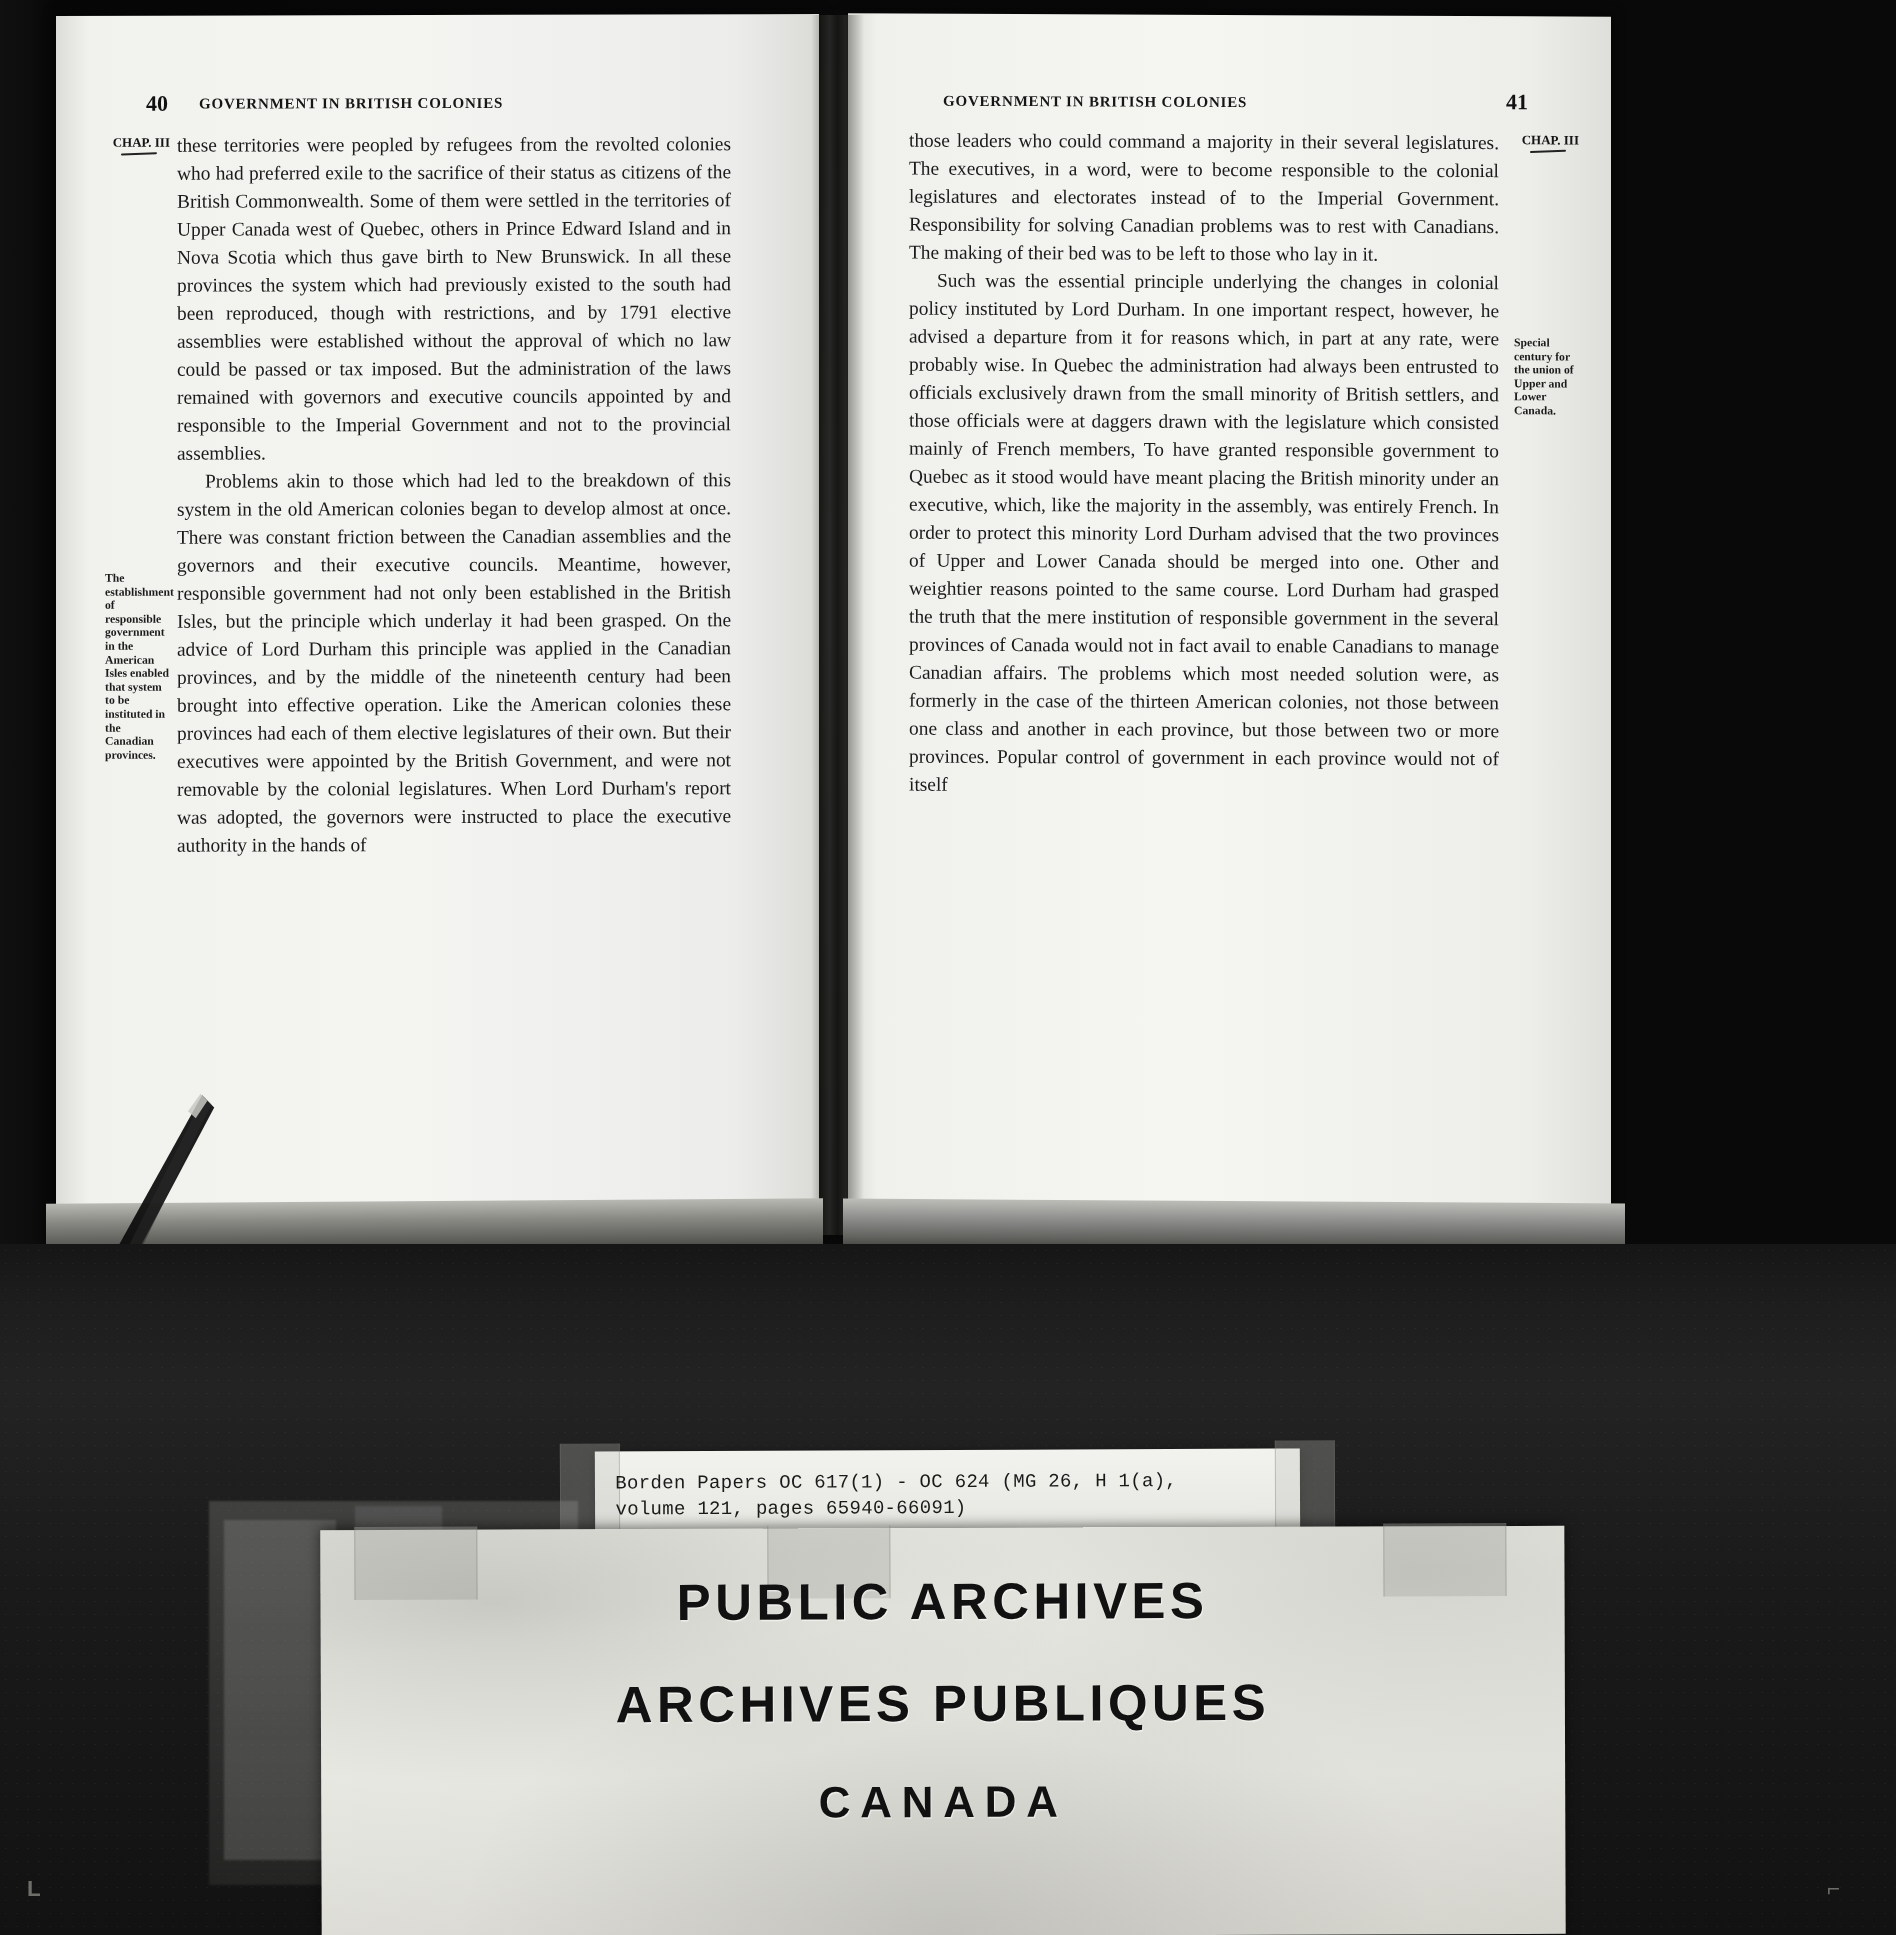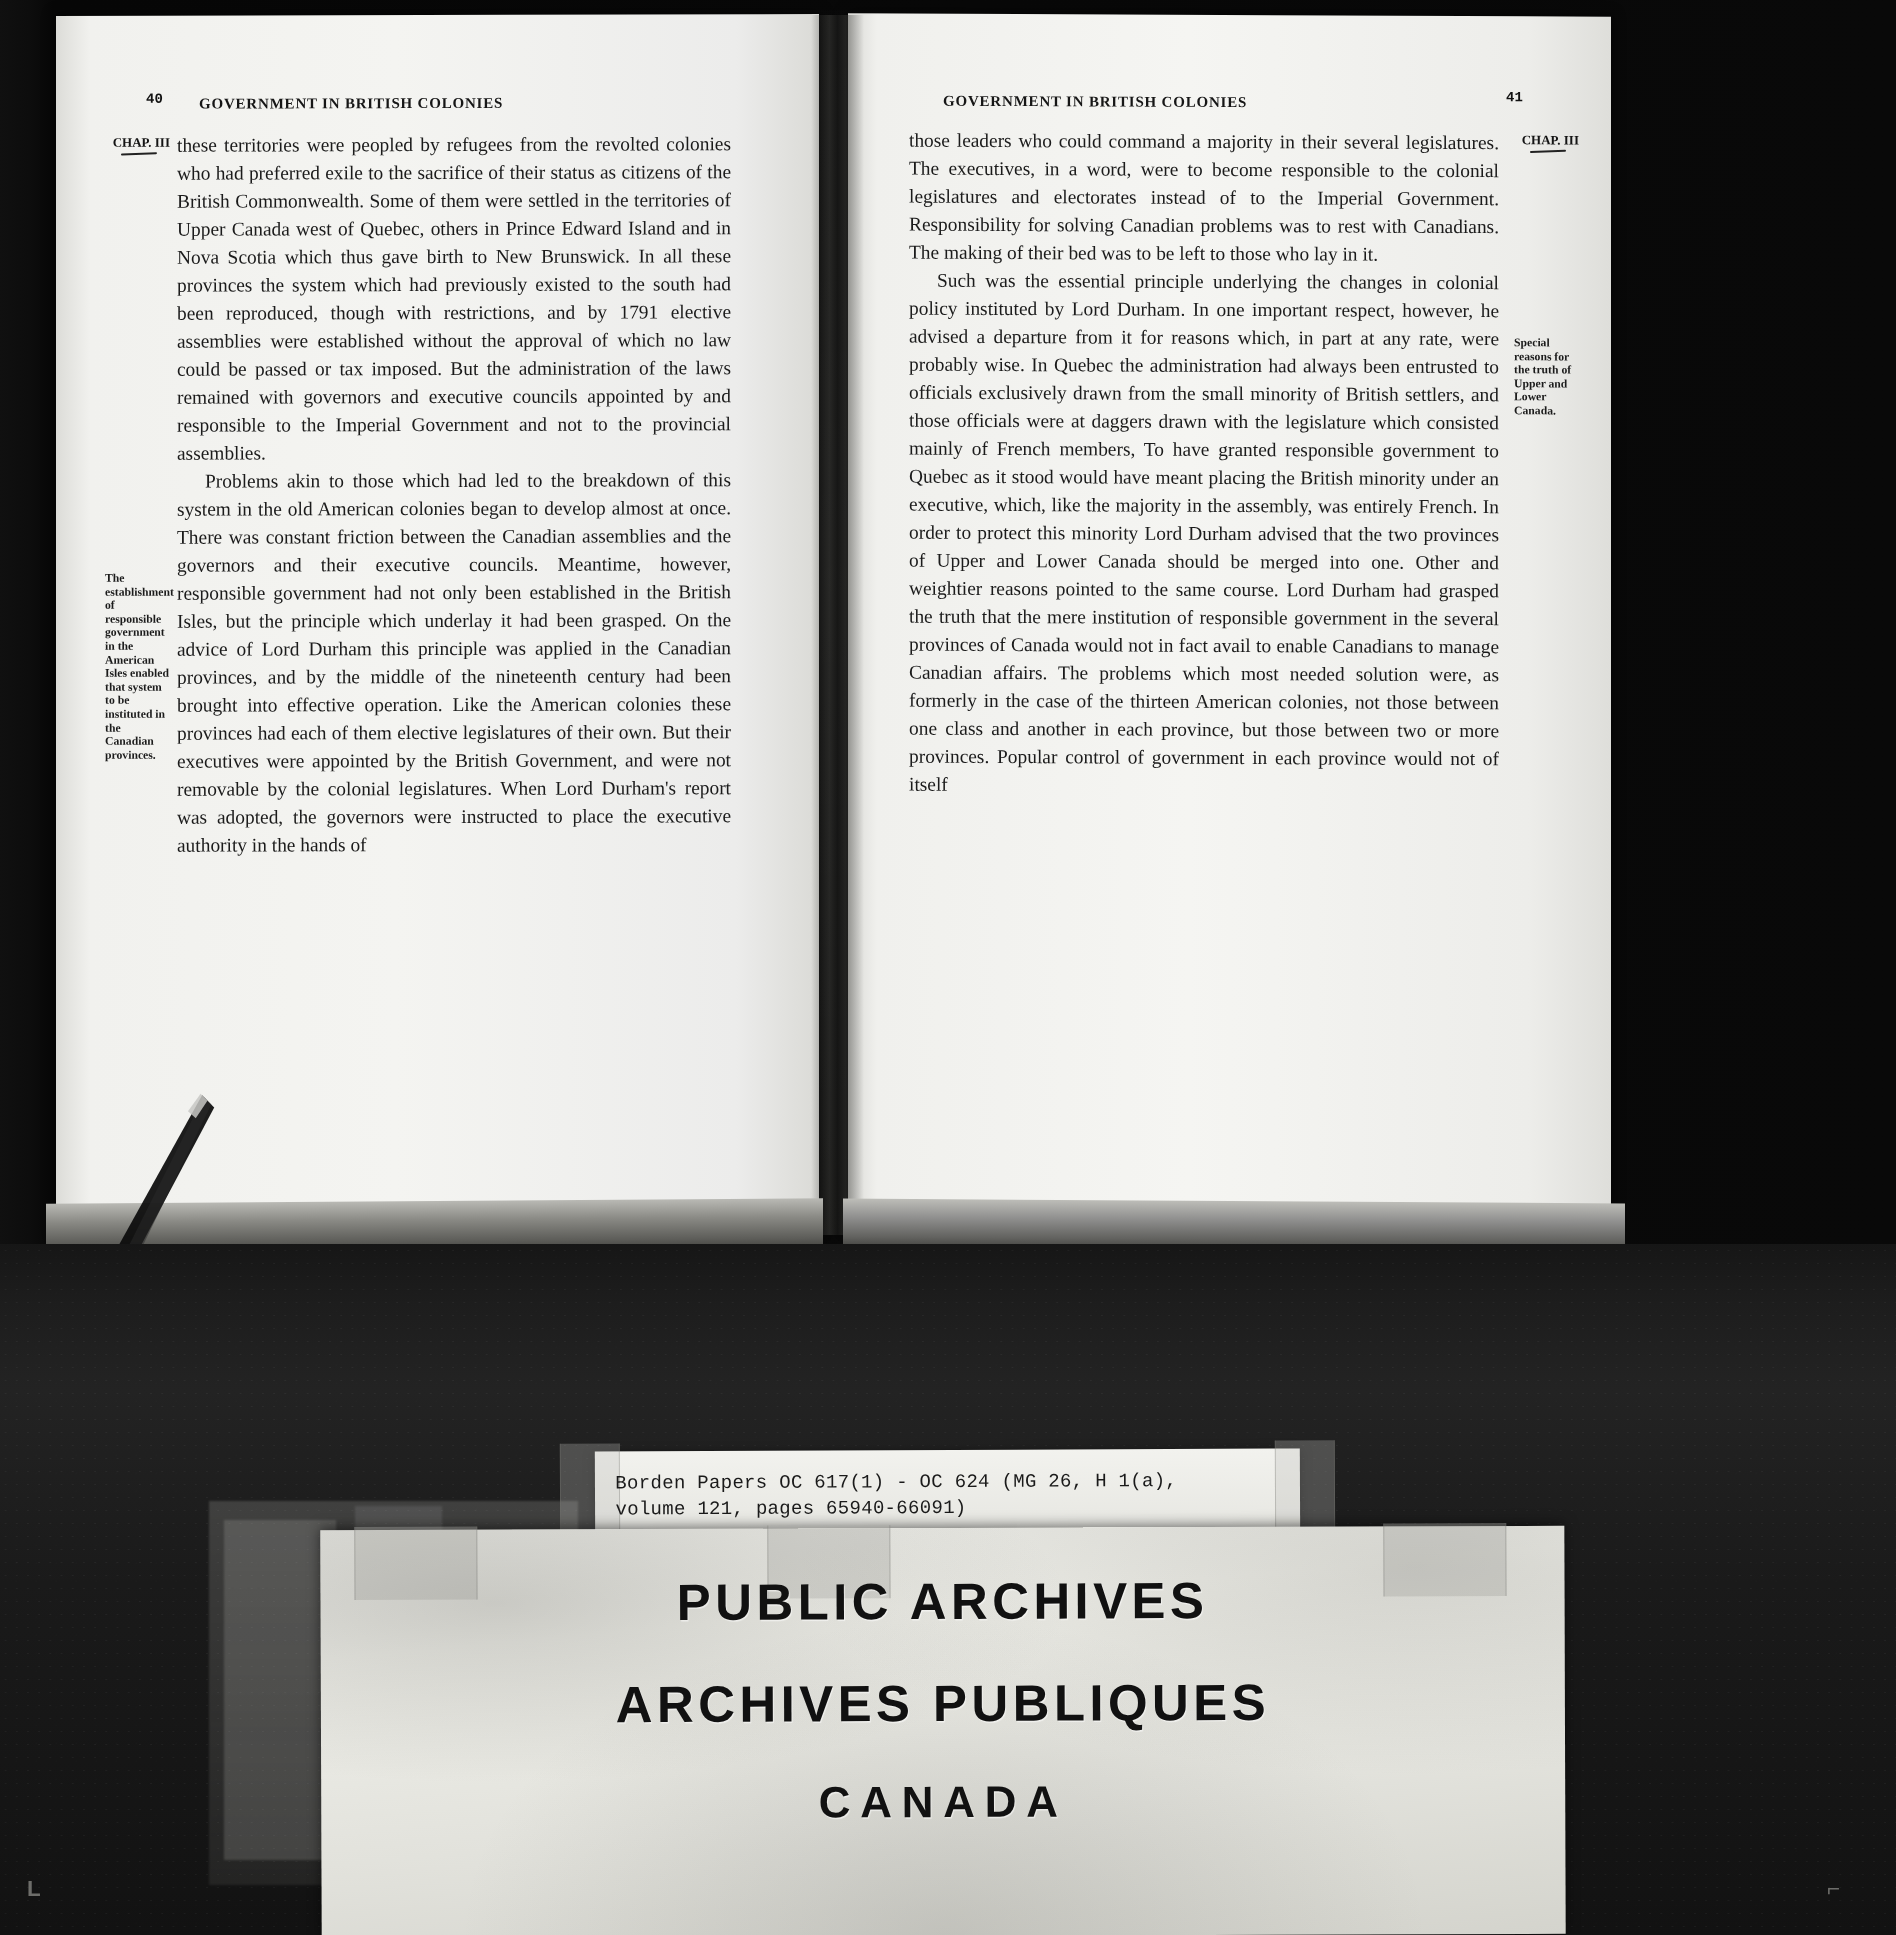--- a/index.html
+++ b/index.html
@@ -92,23 +92,23 @@
   .running-head {
     position: absolute;
     font-family: "Liberation Serif", serif;
     font-weight: bold;
     font-size: 15px;
     letter-spacing: 0.8px;
     color: #161616;
   }
   .folio {
     position: absolute;
-    font-family: Liberation Mono, monospace;
-    font-weight: bold;
-    font-size: 14px;
+    font-family: Liberation Serif, serif;
+    font-weight: bold;
+    font-size: 22px;
     color: #111;
   }
   .body-col {
     position: absolute;
     font-family: "Liberation Serif", serif;
     font-size: 19.4px;
     line-height: 28px;
     color: #1b1b1b;
     text-align: justify;
     text-justify: inter-word;
@@ -298,21 +298,21 @@
 
     <div class="page right">
       <div class="running-head" style="left:95px; top:79px;">GOVERNMENT IN BRITISH COLONIES</div>
       <div class="folio" style="left:658px; top:73px;">41</div>
 
       <div class="chapmark" style="left:668px; top:116px; width:63px;">
         <span>CHAP. III</span>
         <span class="rule"></span>
       </div>
 
-      <div class="marginal" style="left:666px; top:320px; width:68px;">Special reasons for the truth of Upper and Lower Canada.</div>
+      <div class="marginal" style="left:666px; top:320px; width:68px;">Special century for the union of Upper and Lower Canada.</div>
 
       <div class="body-col" style="left:61px; top:113px; width:590px;">
         <p>those leaders who could command a majority in their several legislatures.  The executives, in a word, were to become responsible to the colonial legislatures and electorates instead of to the Imperial Government.  Responsibility for solving Canadian problems was to rest with Canadians.  The making of their bed was to be left to those who lay in it.</p>
         <p class="indent">Such was the essential principle underlying the changes in colonial policy instituted by Lord Durham.  In one important respect, however, he advised a departure from it for reasons which, in part at any rate, were probably wise.  In Quebec the administration had always been entrusted to officials exclusively drawn from the small minority of British settlers, and those officials were at daggers drawn with the legislature which consisted mainly of French members,  To have granted responsible government to Quebec as it stood would have meant placing the British minority under an executive, which, like the majority in the assembly, was entirely French.  In order to protect this minority Lord Durham advised that the two provinces of Upper and Lower Canada should be merged into one.  Other and weightier reasons pointed to the same course.  Lord Durham had grasped the truth that the mere institution of responsible government in the several provinces of Canada would not in fact avail to enable Canadians to manage Canadian affairs.  The problems which most needed solution were, as formerly in the case of the thirteen American colonies, not those between one class and another in each province, but those between two or more provinces.  Popular control of government in each province would not of itself</p>
       </div>
     </div>
 
     <div class="gutter"></div>
     <div class="page-stack-left"></div>
     <div class="page-stack-right"></div>

